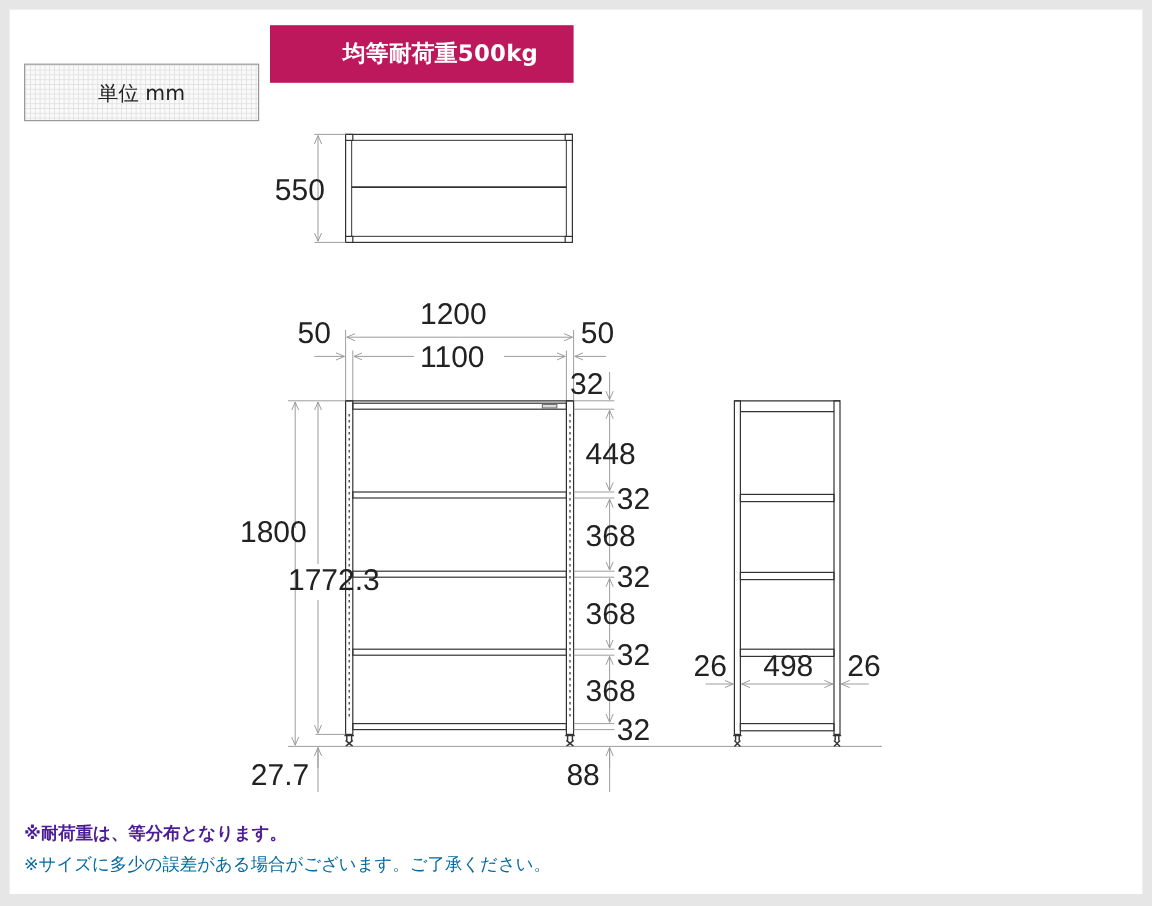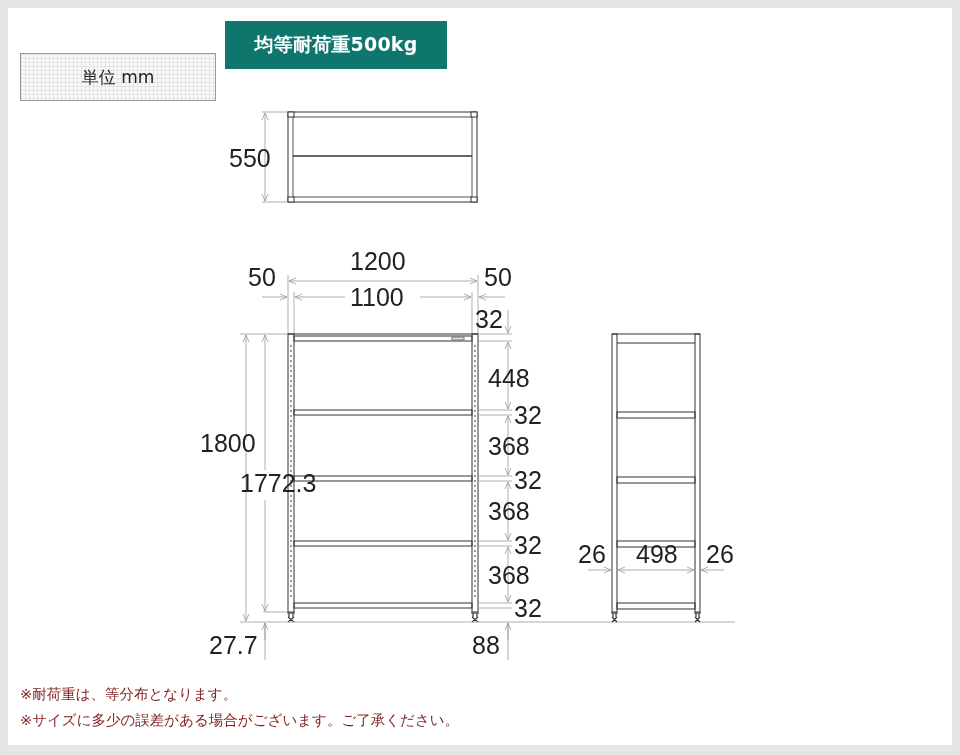--- a/index.html
+++ b/index.html
@@ -2,27 +2,27 @@
 <html><head>
 <meta charset="utf-8">
 <style>
   html,body{margin:0;padding:0;}
   body{width:960px;height:755px;background:#e6e6e6;position:relative;overflow:hidden;font-family:"DejaVu Sans","Liberation Sans",sans-serif;}
   .panel{position:absolute;left:8px;top:8px;width:944px;height:737px;background:#fff;}
   .unit-box{position:absolute;left:20px;top:21px;width:194px;height:46px;border:1px solid #9a9a9a;
     background-color:#fafafa;
     background-image:linear-gradient(#e3e3e3 1px,transparent 1px),linear-gradient(90deg,#e3e3e3 1px,transparent 1px);
     background-size:4px 4px;display:flex;align-items:center;justify-content:center;font-size:17px;color:#222;margin-top:32px;}
-  .load-box{position:absolute;left:225px;top:21px;width:222px;height:48px;background:#0f766e;color:#fff;
-    display:flex;align-items:center;justify-content:center;font-size:19px;font-weight:bold;letter-spacing:0.2px;}
+  .load-box{position:absolute;left:225px;top:21px;width:222px;height:48px;background:#be185d;color:#fff;
+    display:flex;align-items:center;justify-content:center;font-size:19px;font-weight:bold;letter-spacing:0.2px;padding-left:31px;}
   svg.drawing{position:absolute;left:0;top:0;}
   .dim{font-family:"Liberation Sans","DejaVu Sans",sans-serif;font-size:25px;fill:#222;}
   .note{position:absolute;left:20px;font-size:14.5px;white-space:nowrap;}
-  .note1{top:685px;color:#7f1d1d;}
-  .note2{top:711px;color:#7f1d1d;}
+  .note1{top:685px;color:#4c1d95;font-weight:bold;}
+  .note2{top:711px;color:#0369a1;}
 </style>
 </head>
 <body>
 
 <div class="panel"></div>
 
 <div class="unit-box">単位 mm</div>
 <div class="load-box">均等耐荷重500kg</div>
 
 <svg class="drawing" width="960" height="755" viewBox="0 0 960 755">

